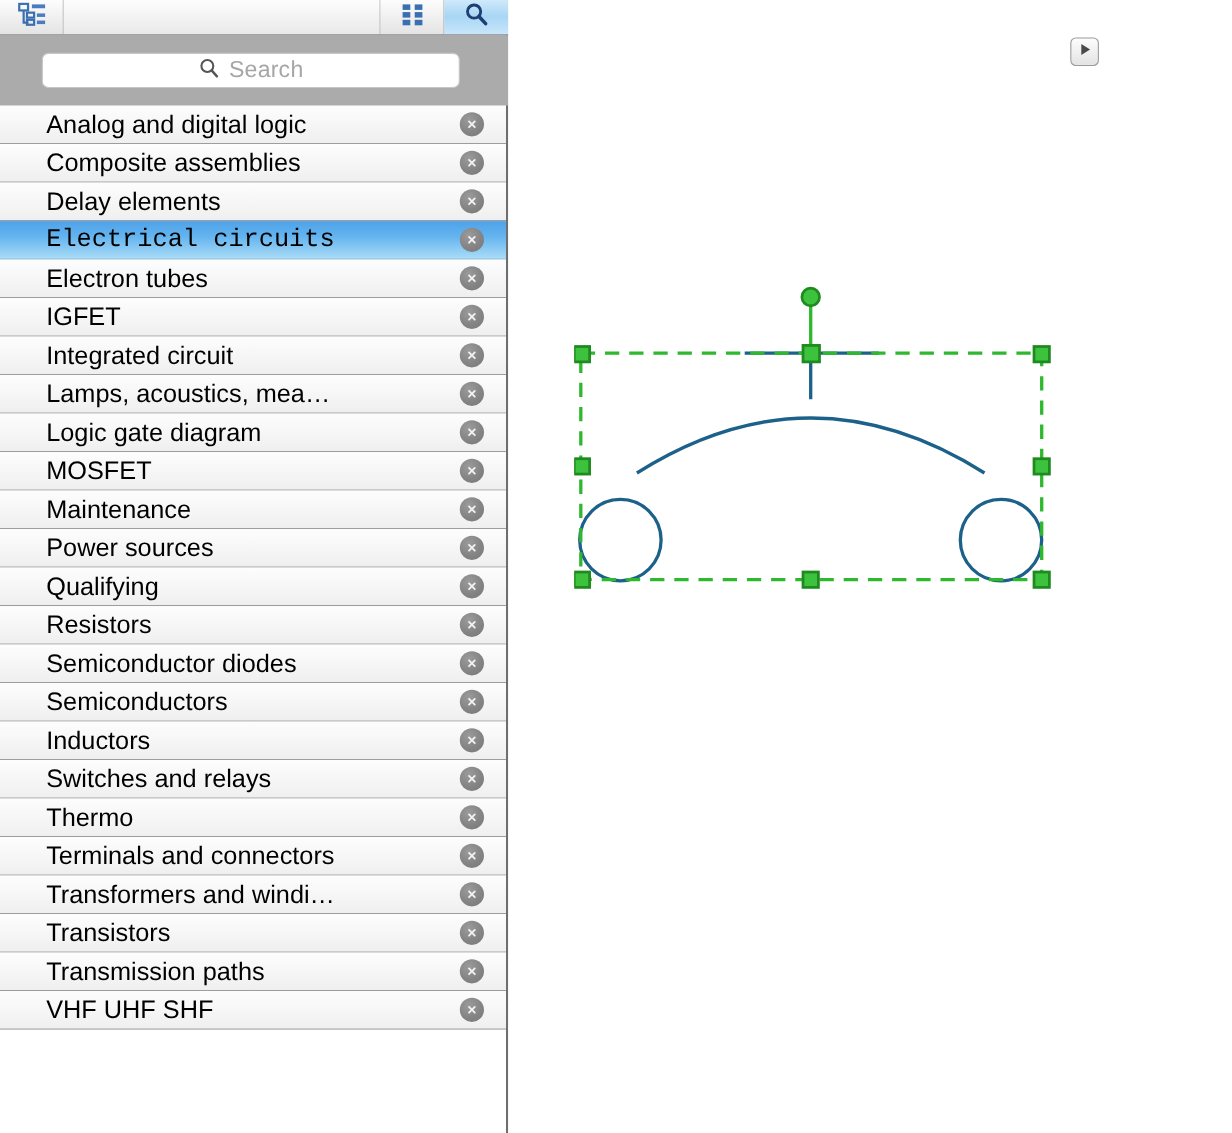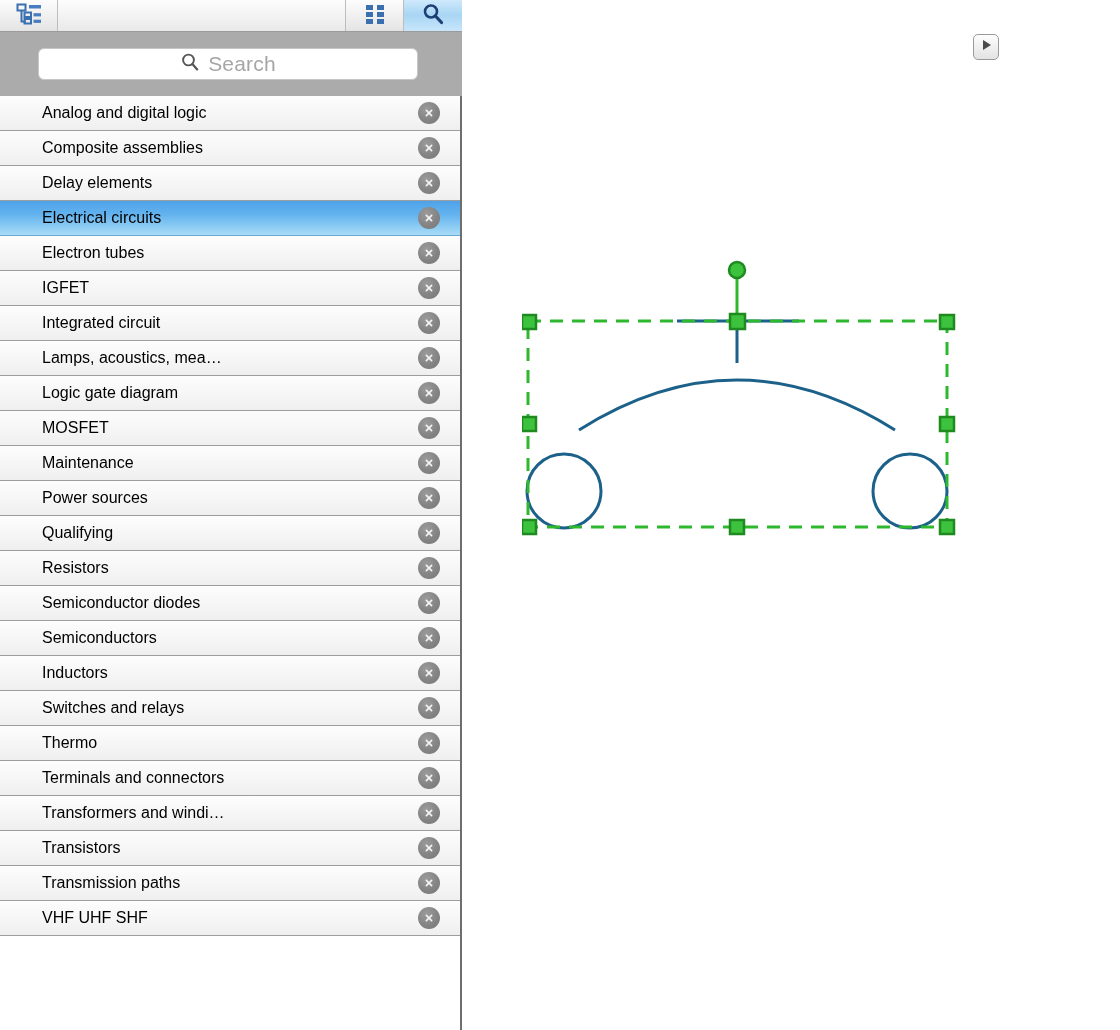--- a/index.html
+++ b/index.html
@@ -105,27 +105,28 @@
     height: 35px;
     box-sizing: border-box;
     border-bottom: 1px solid #9d9d9d;
     background: linear-gradient(to bottom, #fdfdfd 0%, #f7f7f7 45%, #efefef 100%);
     display: flex;
     align-items: center;
   }
   .list-row.selected {
     background: linear-gradient(to bottom, #4ea2e8 0%, #63b3ef 40%, #a9dcf7 100%);
     border-bottom: 1px solid #6aa9cf;
+    font-family: Liberation Mono, monospace;
   }
   .row-label {
     position: absolute;
     left: 42px;
     top: 50%;
     transform: translateY(-50%);
-    font-size: 16px;
+    font-size: 23px;
     color: #000000;
     white-space: nowrap;
   }
   .row-delete {
     position: absolute;
     right: 20px;
     top: 50%;
     transform: translateY(-50%);
     width: 22px;
     height: 22px;

